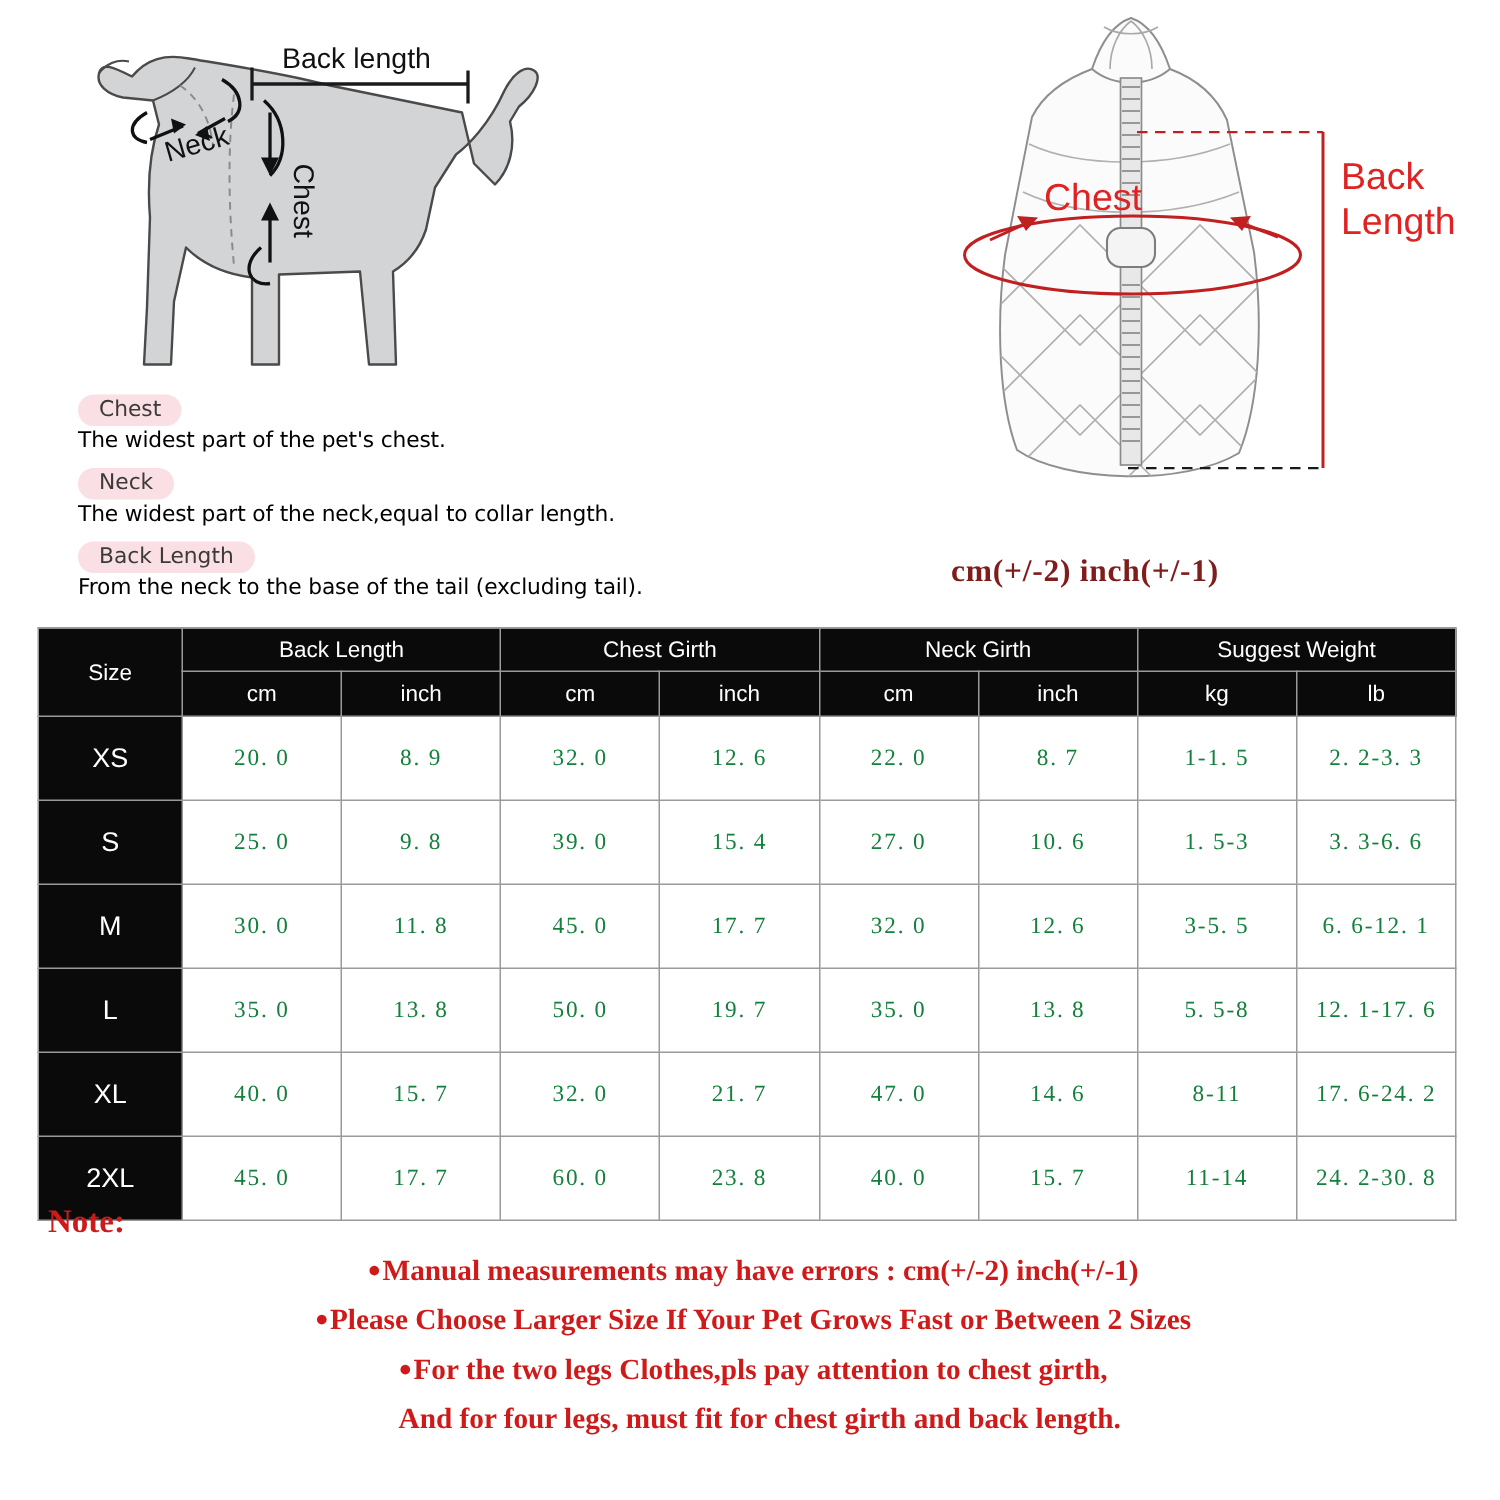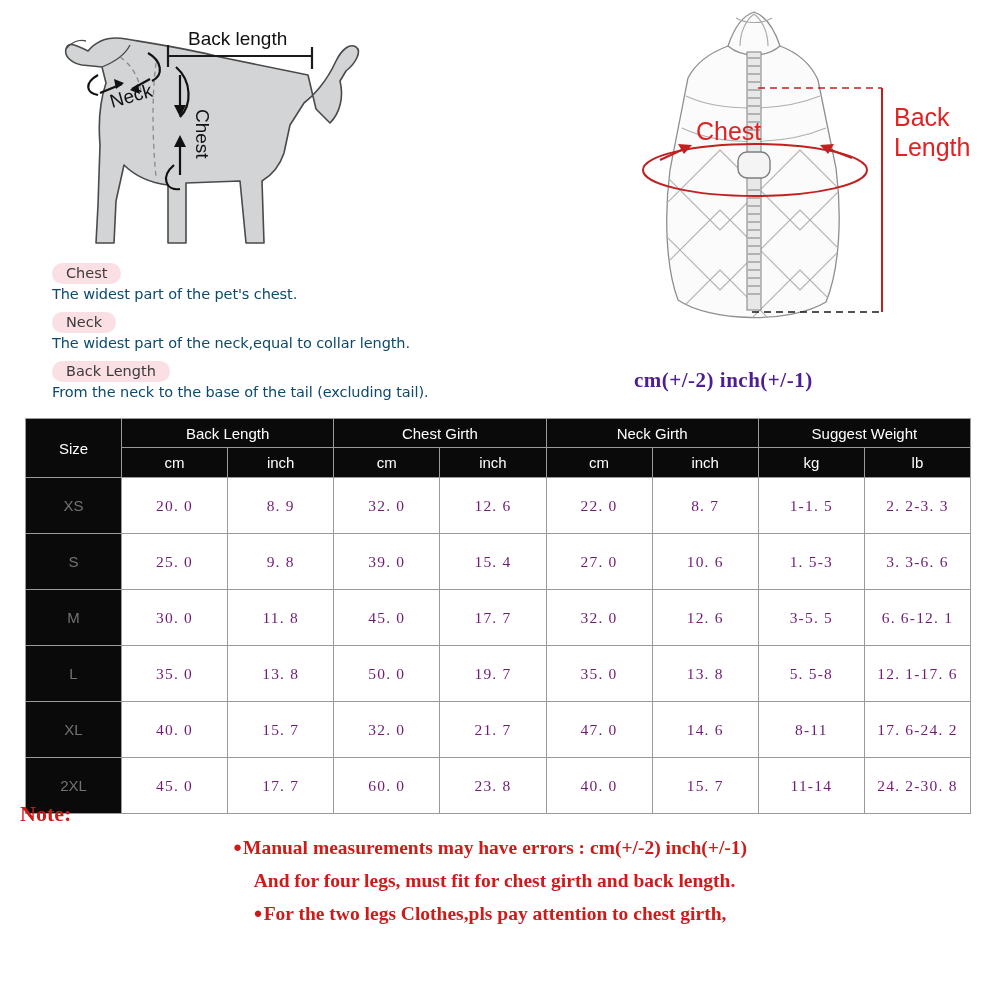--- a/index.html
+++ b/index.html
@@ -49,33 +49,33 @@
     border-radius: 11px;
     padding: 2px 14px 3px 14px;
     font-size: 14.5px;
     line-height: 16px;
     font-family: "DejaVu Sans", sans-serif;
   }
   .def-text {
     margin-top: 1px;
     font-size: 14.5px;
     line-height: 18px;
-    color: #0c4a6e;
+    color: #000000;
     font-family: "DejaVu Sans", sans-serif;
     letter-spacing: -0.1px;
   }
 
   
   #tolerance {
     position: absolute;
     left: 634px; top: 368px;
     font-family: "Liberation Serif", serif;
     font-weight: bold;
     font-size: 21px;
-    color: #4c1d95;
+    color: #7f1d1d;
     letter-spacing: 0.5px;
   }
 
   
   #size-table {
     position: absolute;
     left: 25px; top: 418px;
     width: 946px;
     border-collapse: collapse;
     table-layout: fixed;
@@ -91,38 +91,38 @@
     color: #ffffff;
     font-weight: normal;
     font-size: 15px;
     font-family: "Liberation Sans", sans-serif;
   }
   th.group-head { height: 26px; }
   th.unit-head  { height: 27px; }
   th.size-head  { width: 93px; height: 53px; font-size: 15px; }
   td.size-cell {
     background: #0a0a0a;
-    color: #737373;
-    font-size: 15px;
+    color: #ffffff;
+    font-size: 18px;
     height: 53px;
     font-family: "Liberation Sans", sans-serif;
   }
   #size-table tbody td.val {
     background: #ffffff;
-    color: #701a75;
+    color: #15803d;
     font-size: 15.5px;
     font-family: "Liberation Serif", serif;
     letter-spacing: 1.2px;
     height: 53px;
   }
 
   
   #notes {
     position: absolute;
-    left: 20px; top: 800px;
+    left: 32px; top: 800px;
     width: 940px;
     color: #cf1a1a;
     font-family: "Liberation Serif", serif;
     font-weight: bold;
   }
   #notes-title {
     font-size: 22px;
     line-height: 28px;
     margin-bottom: 3px;
   }
@@ -371,19 +371,22 @@
       <td class="val">24. 2-30. 8</td>
     </tr>
   </tbody>
 </table>
 
 <div id="notes">
   <div id="notes-title">Note:</div>
   <div class="note-line">
     <span class="bullet">●</span><span>Manual measurements may have errors : cm(+/-2)  inch(+/-1)</span>
   </div>
+  <div class="note-line">
+    <span class="bullet">●</span><span>Please Choose Larger Size If Your Pet Grows Fast or Between 2 Sizes</span>
+  </div>
+  <div class="note-line">
+    <span class="bullet">●</span><span>For the two legs Clothes,pls pay attention to chest girth,</span>
+  </div>
   <div class="note-line indent">
     <span>And for four legs, must fit for chest girth and back length.</span>
   </div>
-  <div class="note-line">
-    <span class="bullet">●</span><span>For the two legs Clothes,pls pay attention to chest girth,</span>
-  </div>
 </div>
 
 </body></html>

